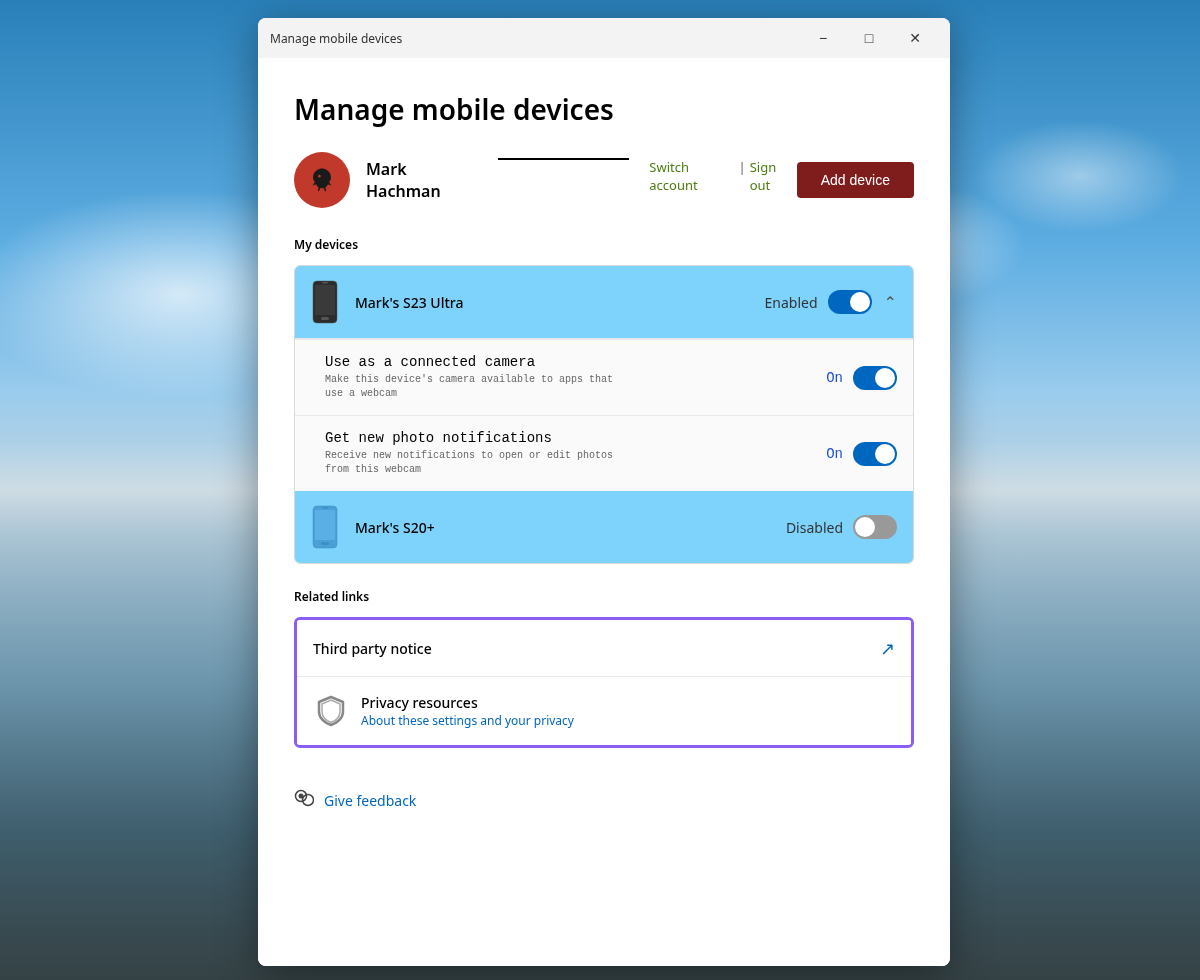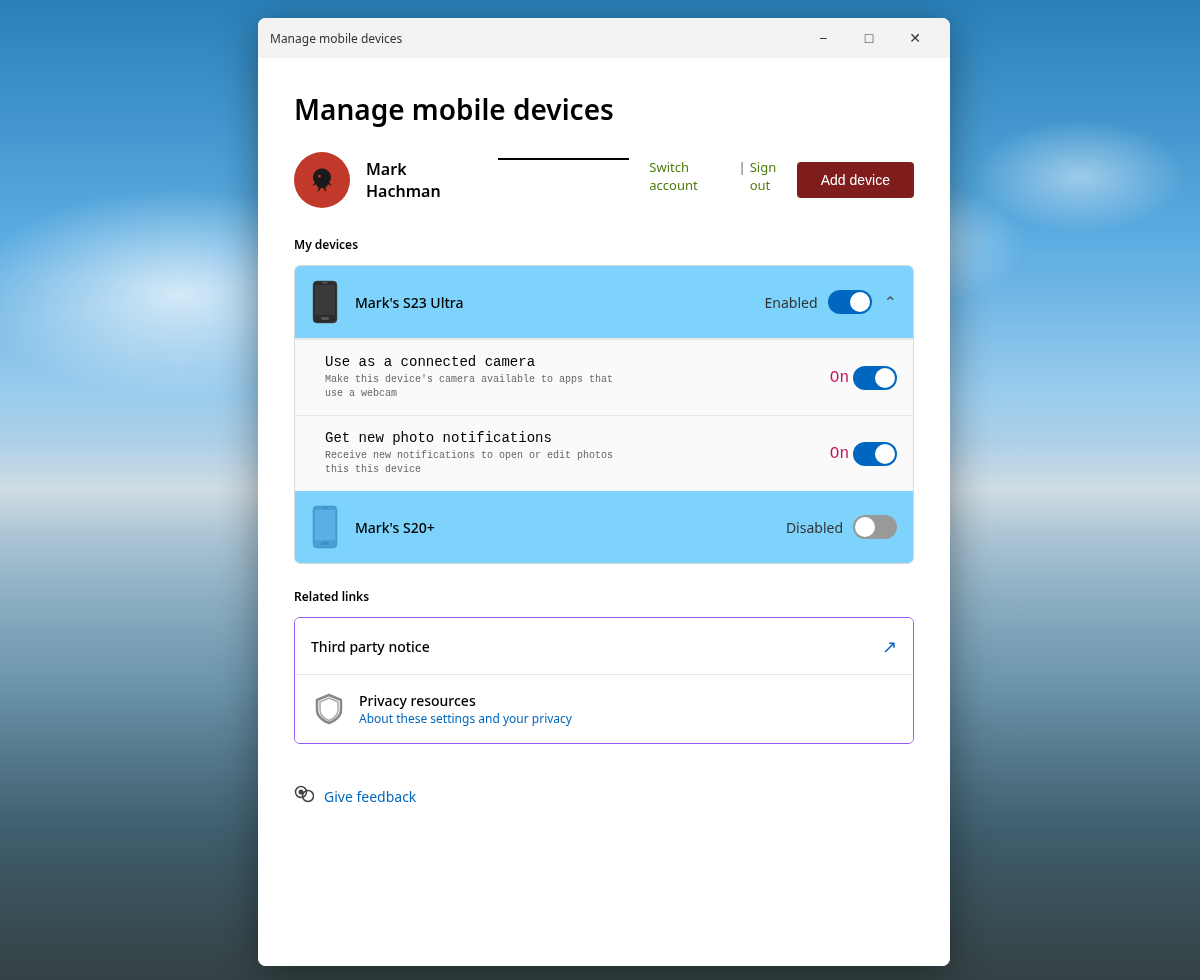--- a/index.html
+++ b/index.html
@@ -297,32 +297,32 @@
     }
 
     .sub-row-desc {
       font-size: 10px;
       color: #666;
       max-width: 300px;
       line-height: 1.4;
     }
 
     .sub-row-status {
-      font-size: 16px;
-      color: #be185d;
-      margin-right: 4px;
+      font-size: 14px;
+      color: #1d4ed8;
+      margin-right: 10px;
     }
 
     
     .related-section {
       margin-bottom: 40px;
     }
 
     .related-container {
-      border: 1px solid #8b5cf6;
+      border: 3px solid #8b5cf6;
       border-radius: 6px;
       overflow: hidden;
     }
 
     .related-row {
       display: flex;
       align-items: center;
       padding: 16px;
       background: white;
       border-bottom: 1px solid #e8e8e8;
@@ -461,21 +461,21 @@
             <div class="toggle">
               <div class="toggle-track on">
                 <div class="toggle-thumb"></div>
               </div>
             </div>
           </div>
 
           <div class="sub-row">
             <div class="sub-row-info">
               <div class="sub-row-title">Get new photo notifications</div>
-              <div class="sub-row-desc">Receive new notifications to open or edit photos this this device</div>
+              <div class="sub-row-desc">Receive new notifications to open or edit photos from this webcam</div>
             </div>
             <span class="sub-row-status">On</span>
             <div class="toggle">
               <div class="toggle-track on">
                 <div class="toggle-thumb"></div>
               </div>
             </div>
           </div>
         </div>
       </div>

